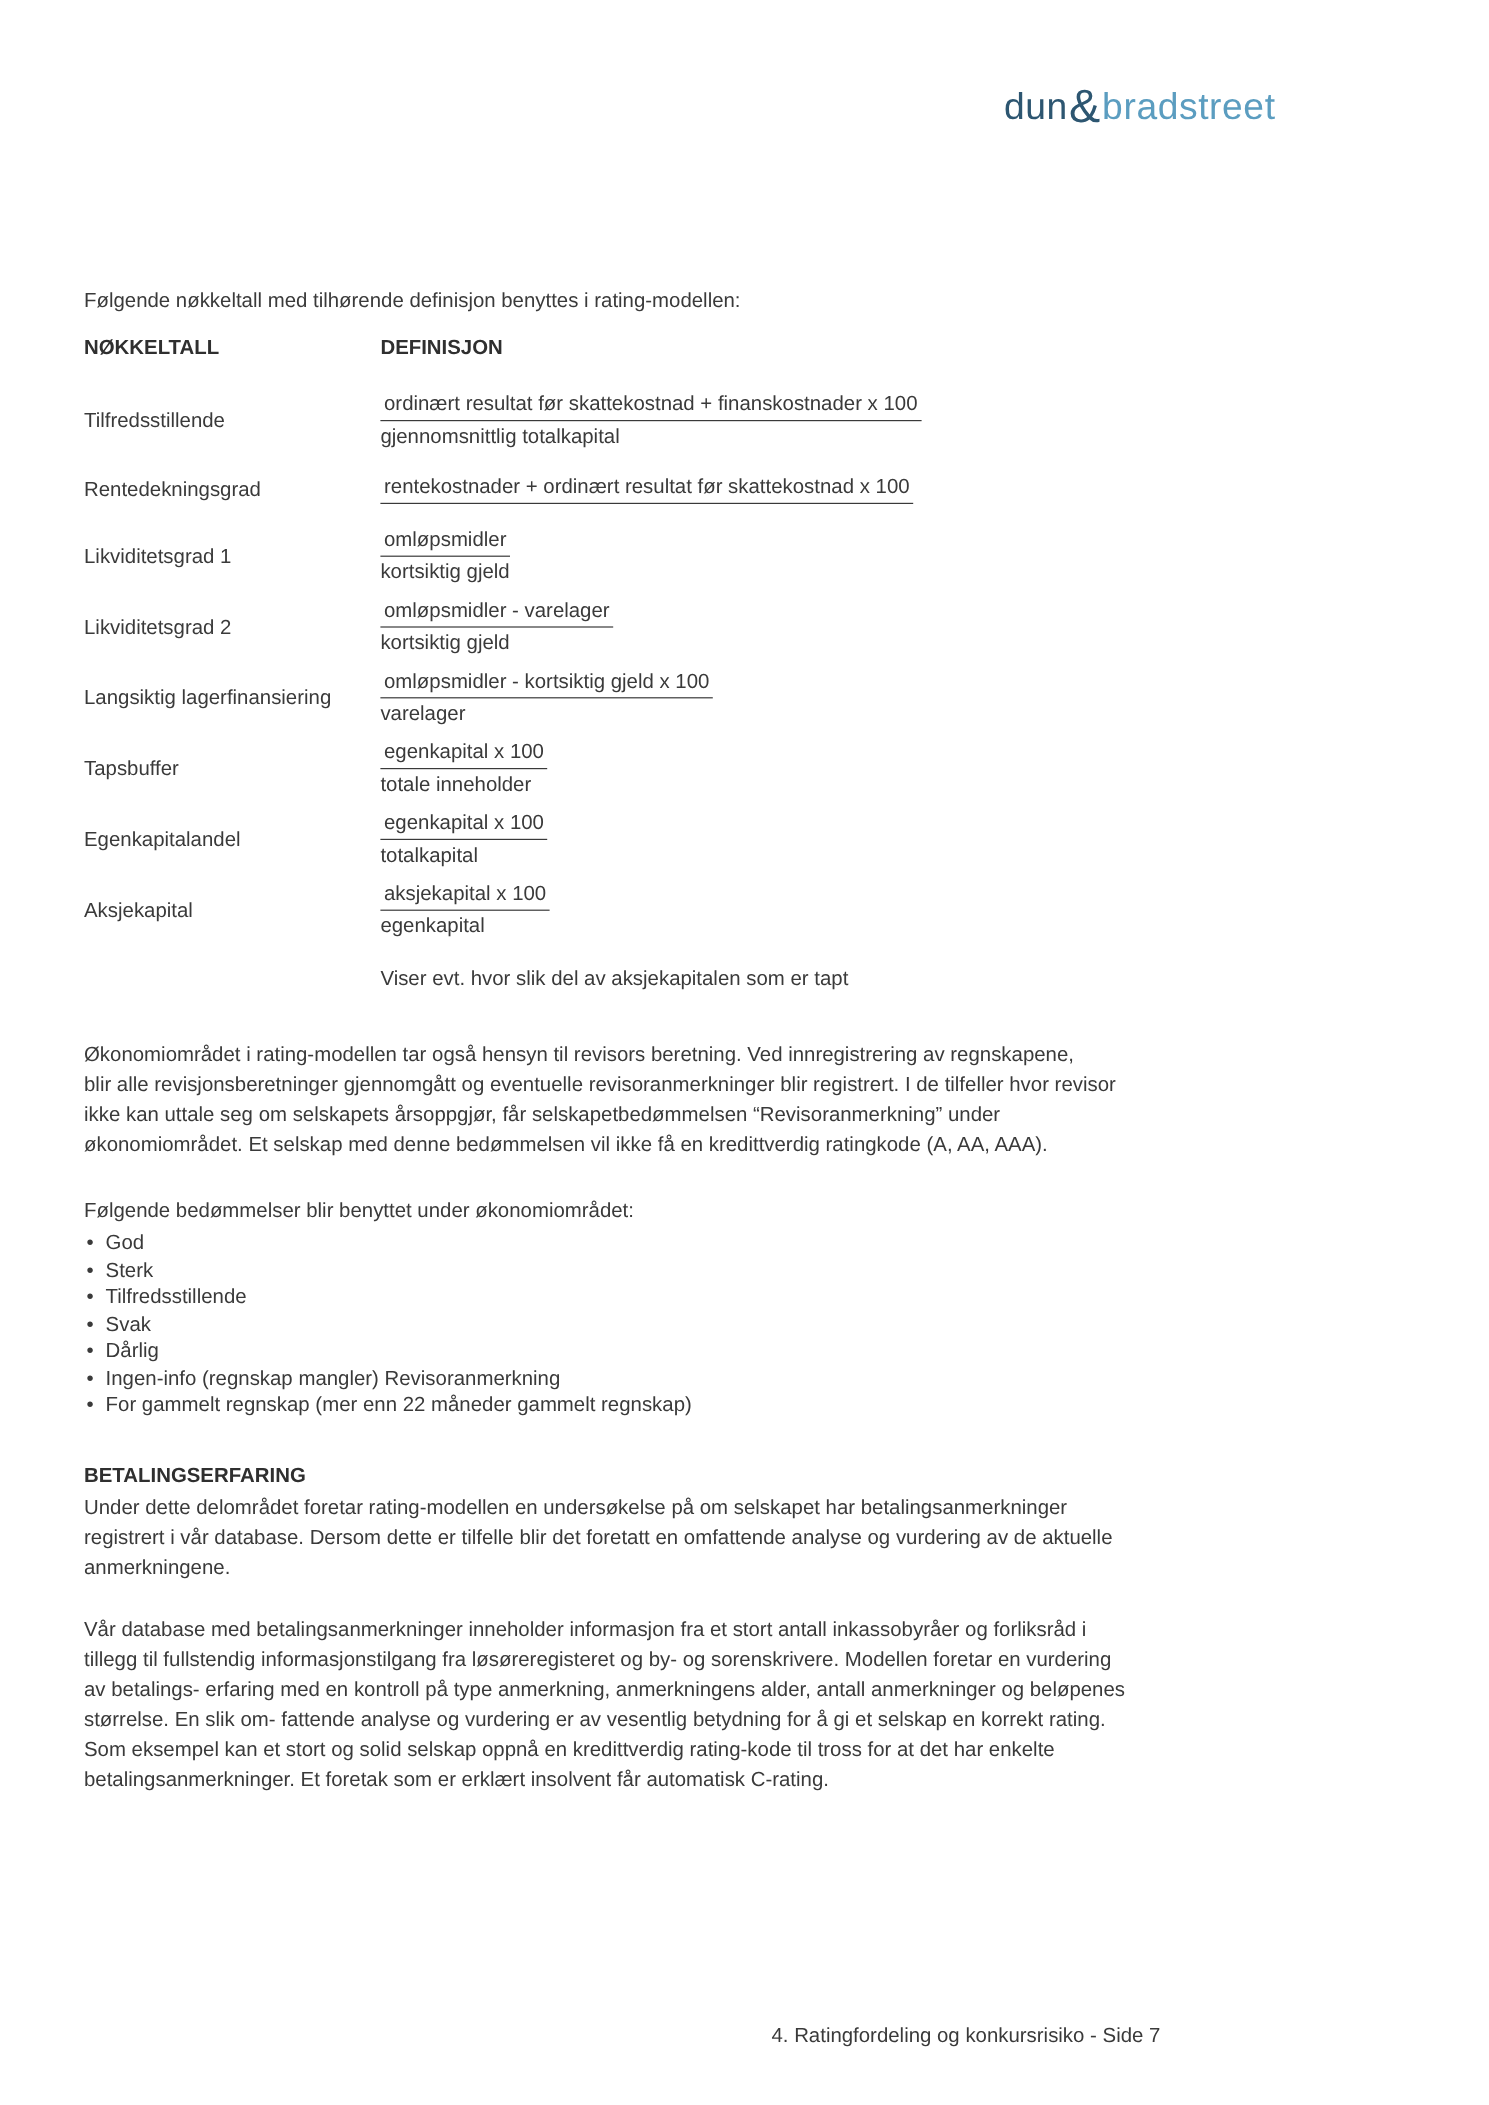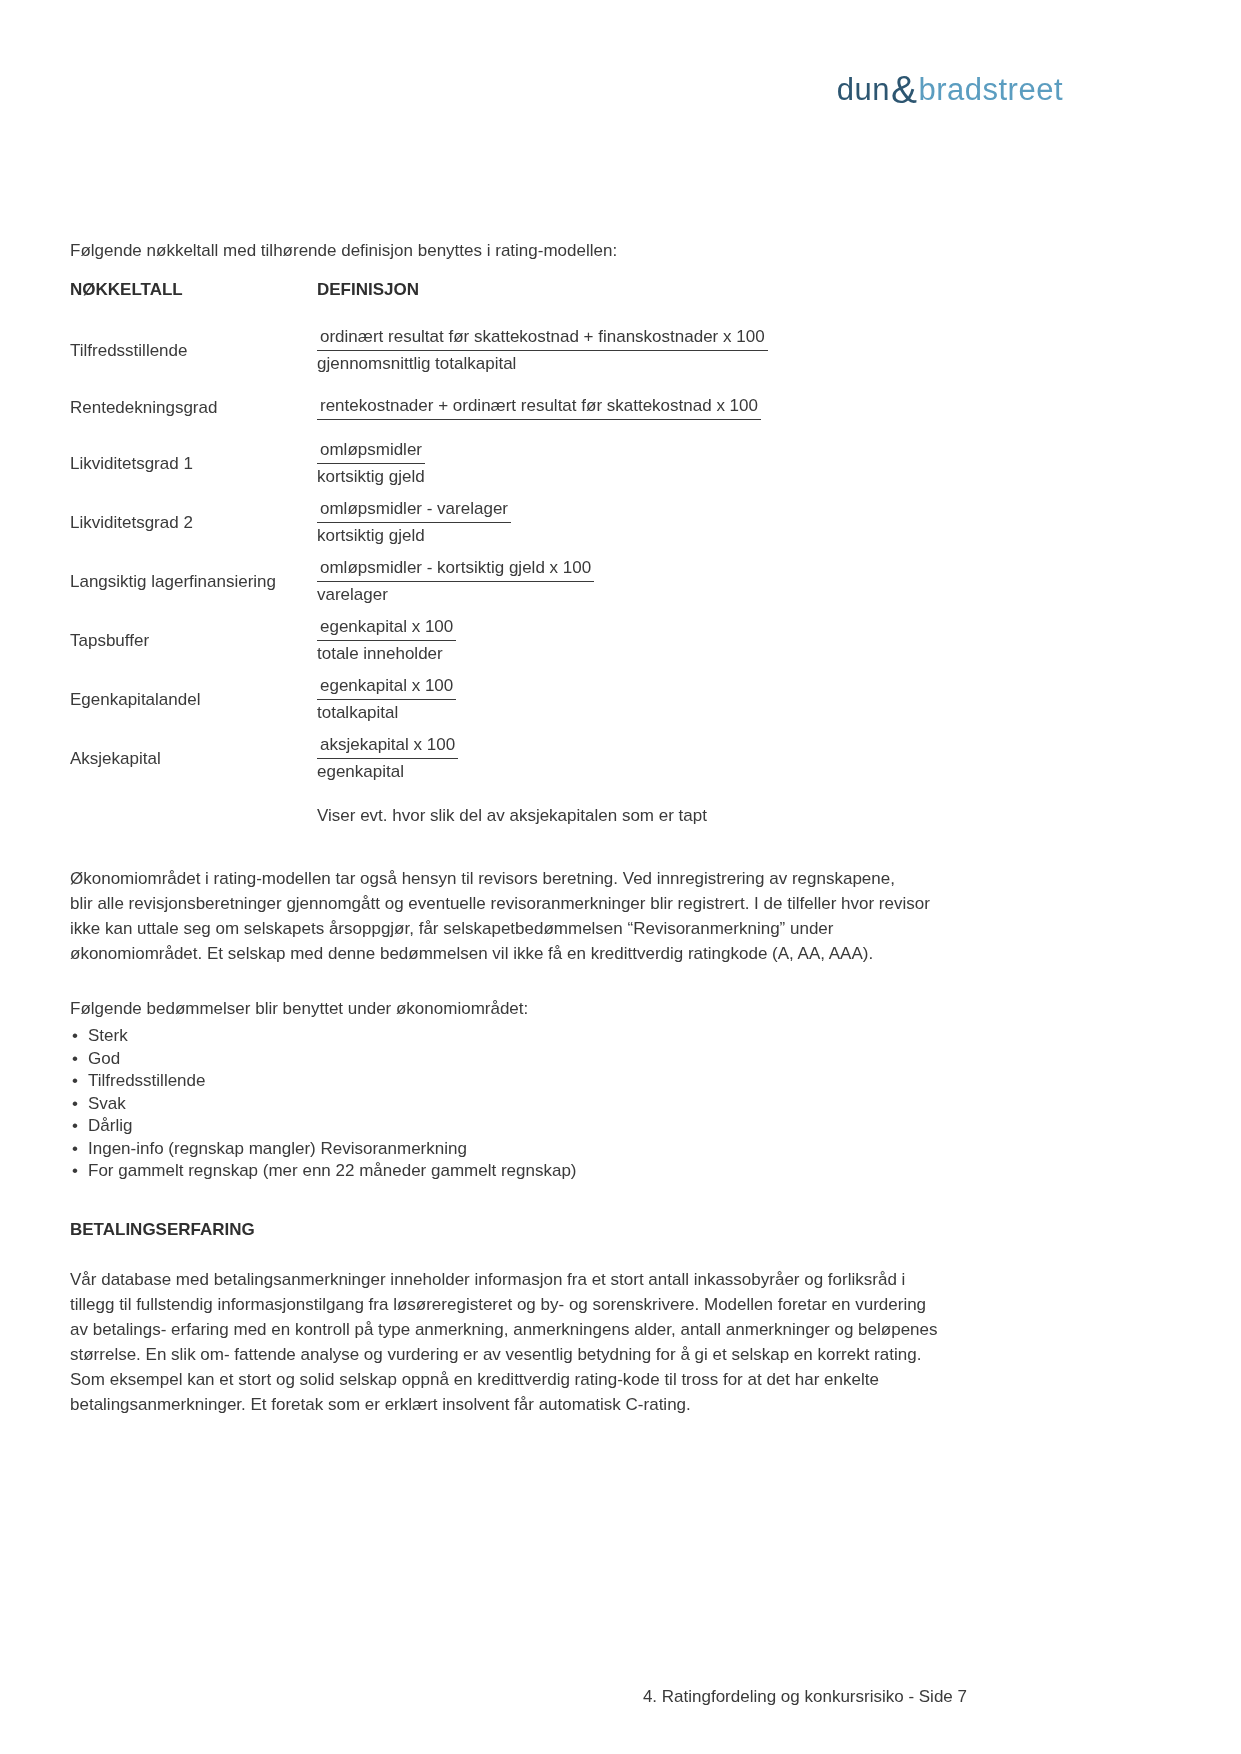--- a/index.html
+++ b/index.html
@@ -143,30 +143,33 @@
       <p class="table-note">Viser evt. hvor slik del av aksjekapitalen som er tapt</p>
     </div>
 
     <p class="para">Økonomiområdet i rating-modellen tar også hensyn til revisors beretning. Ved innregistrering av regnskapene,
 blir alle revisjonsberetninger gjennomgått og eventuelle revisoranmerkninger blir registrert. I de tilfeller hvor revisor
 ikke kan uttale seg om selskapets årsoppgjør, får selskapetbedømmelsen “Revisoranmerkning” under
 økonomiområdet. Et selskap med denne bedømmelsen vil ikke få en kredittverdig ratingkode (A, AA, AAA).</p>
 
     <p class="assess-intro">Følgende bedømmelser blir benyttet under økonomiområdet:</p>
     <ul class="assess-list" id="bullets">
+        <li><span class="bullet">•</span><span>God</span></li>
         <li><span class="bullet">•</span><span>Sterk</span></li>
-        <li><span class="bullet">•</span><span>God</span></li>
         <li><span class="bullet">•</span><span>Tilfredsstillende</span></li>
         <li><span class="bullet">•</span><span>Svak</span></li>
         <li><span class="bullet">•</span><span>Dårlig</span></li>
         <li><span class="bullet">•</span><span>Ingen-info (regnskap mangler) Revisoranmerkning</span></li>
         <li><span class="bullet">•</span><span>For gammelt regnskap (mer enn 22 måneder gammelt regnskap)</span></li>
       </ul>
 
     <h3 class="section-heading">BETALINGSERFARING</h3>
+    <p class="para-tight">Under dette delområdet foretar rating-modellen en undersøkelse på om selskapet har betalingsanmerkninger
+registrert i vår database. Dersom dette er tilfelle blir det foretatt en omfattende analyse og vurdering av de aktuelle
+anmerkningene.</p>
     <p class="para-gap">Vår database med betalingsanmerkninger inneholder informasjon fra et stort antall inkassobyråer og forliksråd i
 tillegg til fullstendig informasjonstilgang fra løsøreregisteret og by- og sorenskrivere. Modellen foretar en vurdering
 av betalings- erfaring med en kontroll på type anmerkning, anmerkningens alder, antall anmerkninger og beløpenes
 størrelse. En slik om- fattende analyse og vurdering er av vesentlig betydning for å gi et selskap en korrekt rating.
 Som eksempel kan et stort og solid selskap oppnå en kredittverdig rating-kode til tross for at det har enkelte
 betalingsanmerkninger. Et foretak som er erklært insolvent får automatisk C-rating.</p>
 
   </div>
 
   <div class="footer">4. Ratingfordeling og konkursrisiko - Side 7</div>

